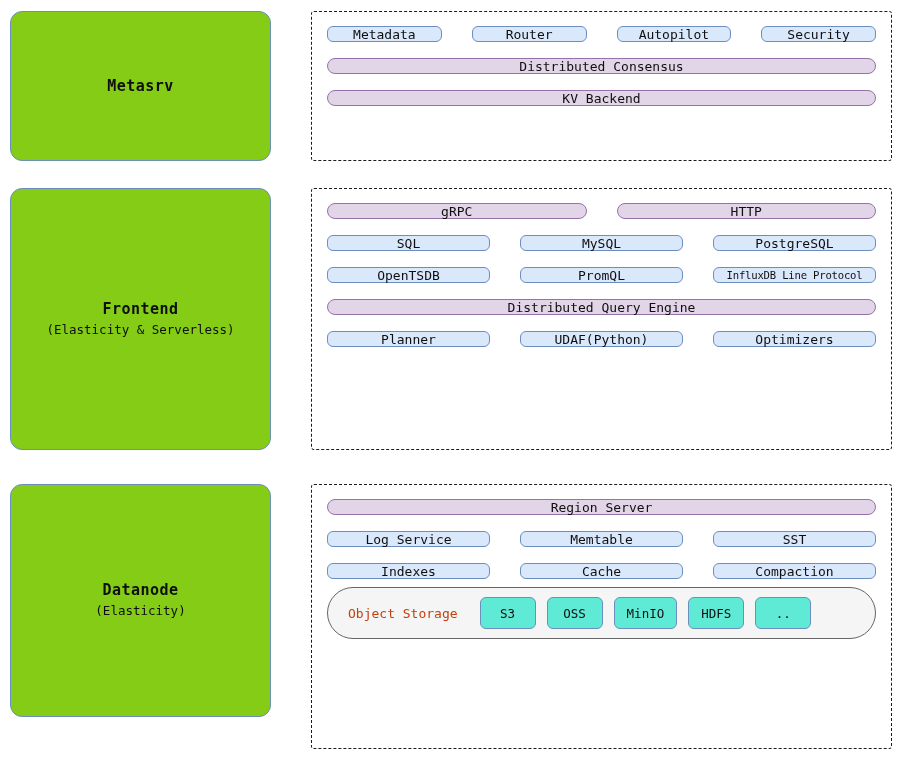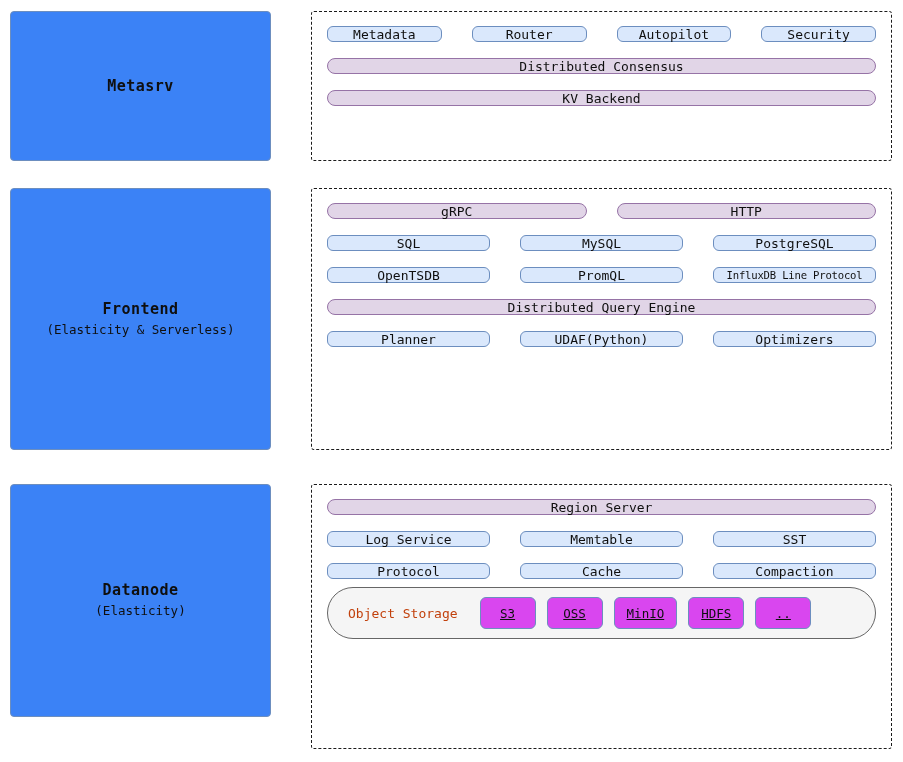--- a/index.html
+++ b/index.html
@@ -6,21 +6,21 @@
   body{
     width:903px;height:762px;position:relative;overflow:hidden;
     font-family:"DejaVu Sans Mono","Liberation Mono",monospace;
     color:#0f0f0f;
   }
   .diagram{position:absolute;inset:0;}
 
   
   .node-panel{
     position:absolute;left:10px;width:261px;
-    background:#3b82f6;border:1px solid #6c8ebf;border-radius:4px;
+    background:#84cc16;border:1px solid #6c8ebf;border-radius:12px;
     display:flex;flex-direction:column;align-items:center;justify-content:center;
     box-sizing:border-box;
   }
   .node-title{font-size:15px;font-weight:bold;letter-spacing:.5px;line-height:1.4;}
   .node-sub{font-size:12.5px;line-height:1.5;margin-top:1px;white-space:nowrap;}
 
   
   .group{
     position:absolute;left:311px;width:581px;
     border:1.6px dashed #1b1b1b;border-radius:3px;
@@ -52,23 +52,23 @@
     margin-top:8px;flex:0 0 auto;height:52px;
     background:#f5f5f5;border:1px solid #666666;border-radius:26px;
     display:flex;align-items:center;gap:11px;
     padding:0 22px 0 20px;box-sizing:border-box;
   }
   .storage-label{
     font-size:13px;color:#c2410c;white-space:nowrap;margin-right:11px;
   }
   .chip{
     height:32px;min-width:56px;padding:0 12px;
-    background:#d946ef;border:1px solid #6c8ebf;border-radius:6px;
+    background:#5eead4;border:1px solid #6c8ebf;border-radius:6px;
     display:flex;align-items:center;justify-content:center;
-    font-size:12.5px;box-sizing:border-box;text-decoration:underline;
+    font-size:12.5px;box-sizing:border-box;
   }
 </style>
 </head>
 <body>
 
 <div class="diagram">
 
   <div class="node-panel" style="top:11px;height:150px;">
     <div class="node-title">Metasrv</div>
   </div>
@@ -131,21 +131,21 @@
     <div class="group-inner">
       <div class="row">
         <div class="cell purple full">Region Server</div>
       </div>
       <div class="row gap-lg">
         <div class="cell blue">Log Service</div>
         <div class="cell blue">Memtable</div>
         <div class="cell blue">SST</div>
       </div>
       <div class="row">
-        <div class="cell blue">Protocol</div>
+        <div class="cell blue">Indexes</div>
         <div class="cell blue">Cache</div>
         <div class="cell blue">Compaction</div>
       </div>
       <div class="storage">
         <div class="storage-label">Object Storage</div>
         <div class="chip">S3</div>
         <div class="chip">OSS</div>
         <div class="chip">MinIO</div>
         <div class="chip">HDFS</div>
         <div class="chip">..</div>

